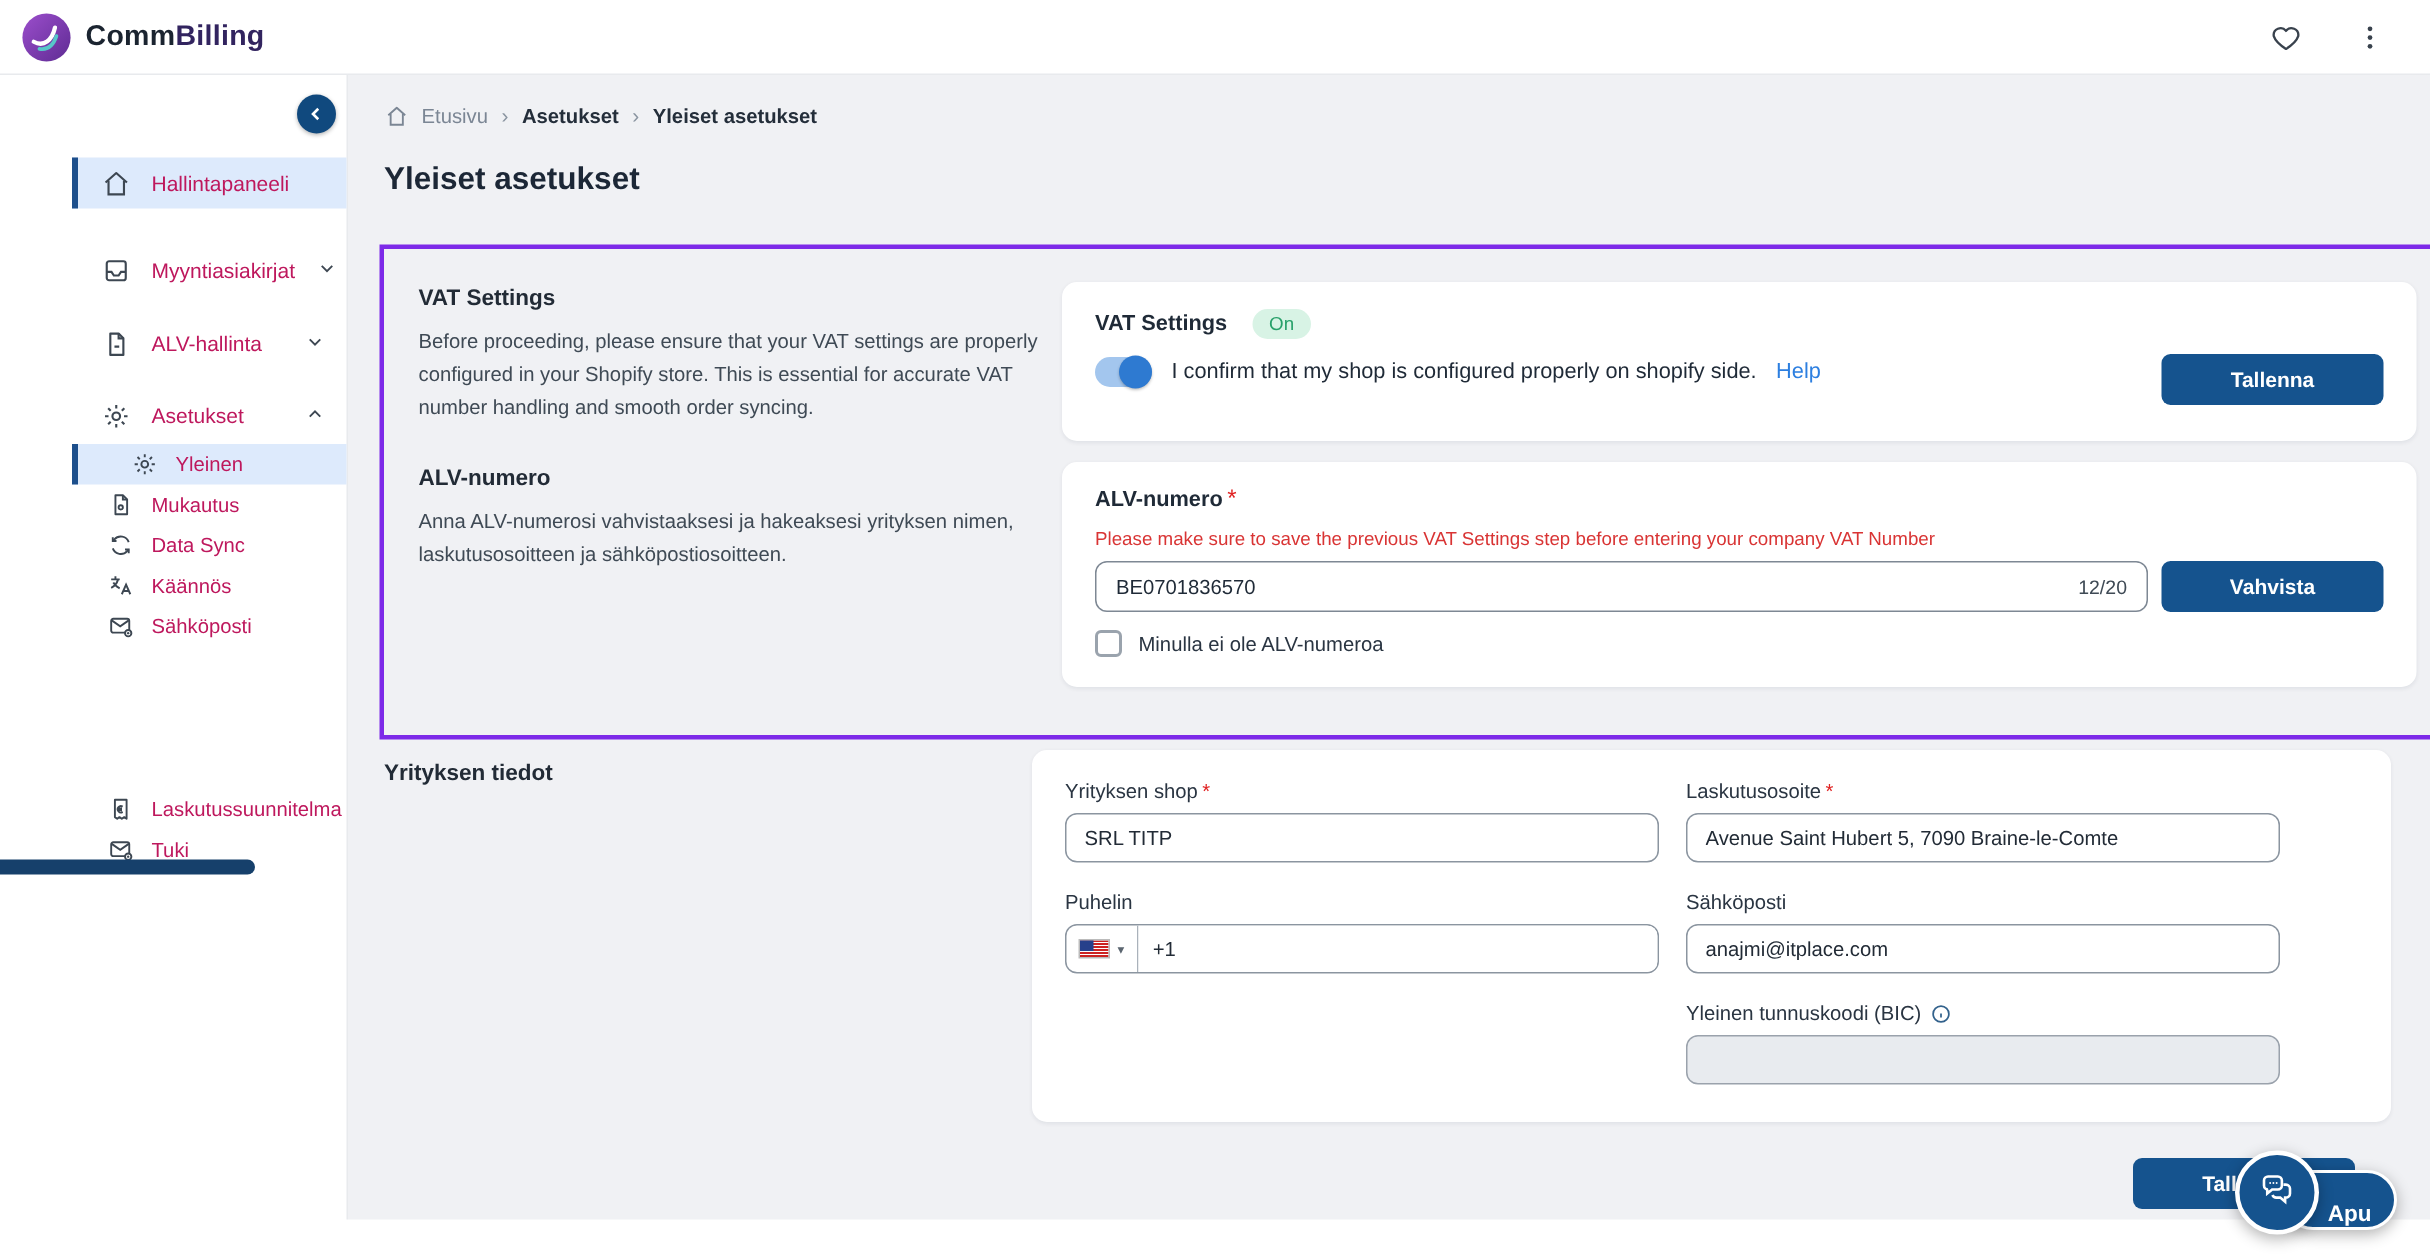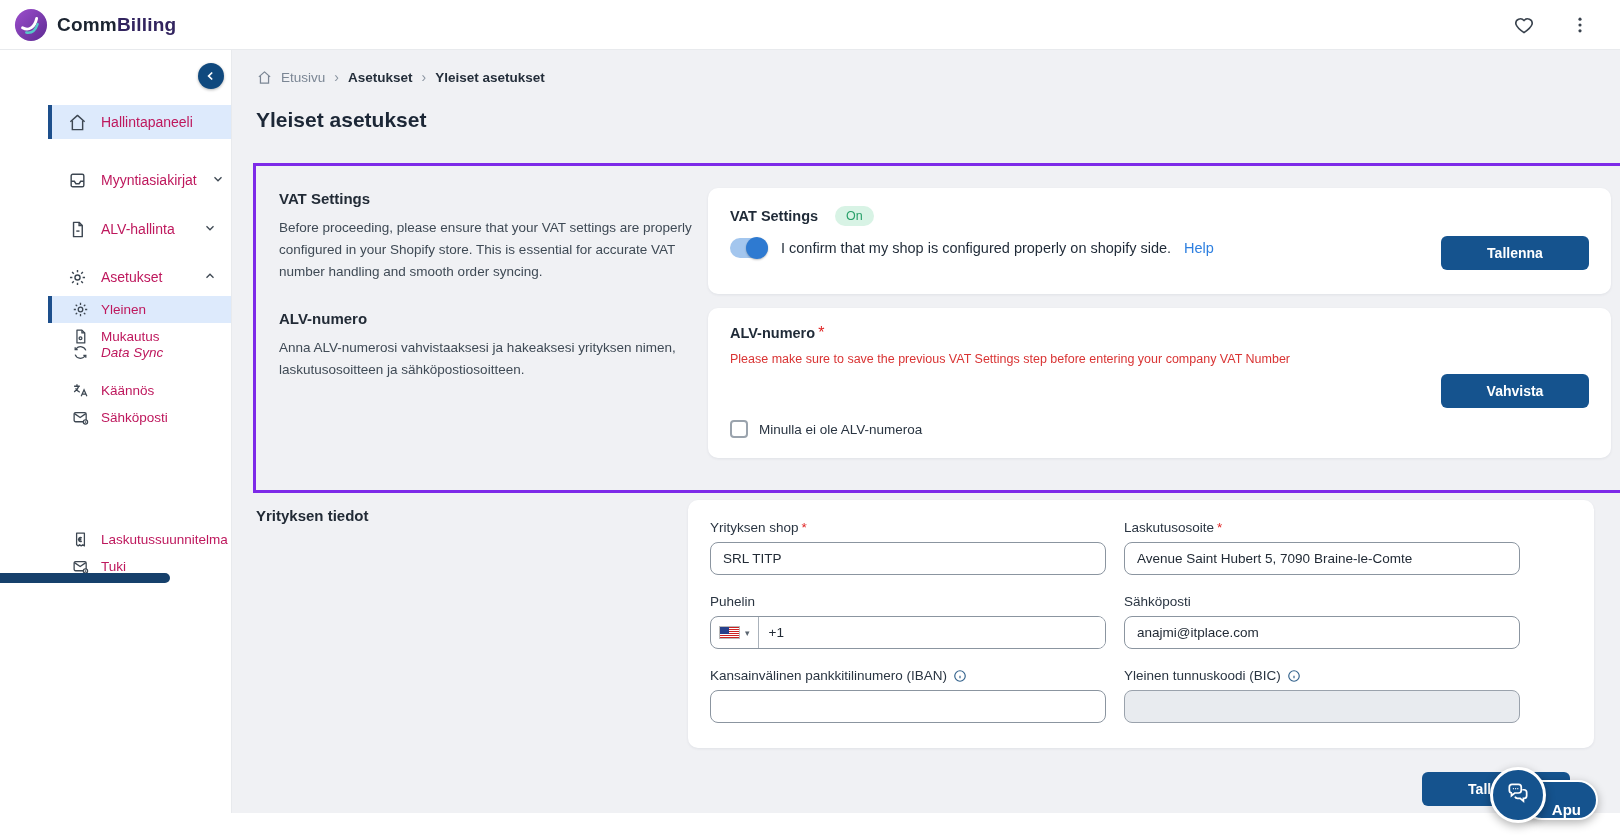--- a/index.html
+++ b/index.html
@@ -27,21 +27,21 @@
     background:#10497e; color:#fff; display:flex; align-items:center; justify-content:center;
     cursor:pointer; box-shadow:0 1px 3px rgba(0,0,0,.3); z-index:6; }
   .nav { position:absolute; left:0; top:55px; right:0; height:520px; }
   .nav-item { position:absolute; left:0; right:0; height:34px; display:flex; align-items:center;
     gap:14px; padding:0 14px 0 20px; font-size:14px; font-weight:500; color:#be185d; cursor:pointer;margin-left:48px; }
   .nav-item .nico { width:19px; height:19px; flex:0 0 auto; color:#3d4752; }
   .nav-item .chev { margin-left:auto; color:#3d4752; }
   .nav-item.active { background:#ddeafc; border-left:4px solid #1d4f8c; padding-left:16px; }
   .nav-sub { height:27px; font-size:13.5px; font-weight:400; padding-left:24px; gap:12px; }
   .nav-sub .nico { width:17px; height:17px; }
-  .nav-sub.active { padding-left:20px; }
+  .nav-sub.active { padding-left:36px; }
   .side-band { position:absolute; left:0; top:523px; width:170px; height:10px; background:#16406b;
     border-radius:0 6px 6px 0; }
 
   
   .content { position:absolute; left:232px; top:50px; width:1388px; height:763px; background:#f0f1f4; }
   .breadcrumb { position:absolute; left:24px; top:19px; display:flex; align-items:center; gap:9px;
     font-size:13.5px; color:#7b8694; }
   .crumb-link { color:#7b8694; cursor:pointer;text-align:right; }
   .crumb-strong { color:#242e3a; font-weight:700; cursor:pointer; }
   .crumb-sep { color:#8b95a1; font-size:14px; }
@@ -220,21 +220,21 @@
       <div class="nav-item nav-sub" style="top:218px;">
         <span class="nico">
           <svg viewBox="0 0 24 24" fill="none" stroke="currentColor" stroke-width="1.8">
               <path d="M7 3h7l4 4v14H7z" stroke-linejoin="round"></path>
               <path d="M14 3v4h4"></path>
               <circle cx="12" cy="14.5" r="2"></circle>
             </svg></span>
         <span>Mukautus</span>
       </div>
 
-      <div class="nav-item nav-sub" style="top:234px;font-style:italic;">
+      <div class="nav-item nav-sub" style="top:245px;">
         <span class="nico">
           <svg viewBox="0 0 24 24" fill="none" stroke="currentColor" stroke-width="1.8">
               <path d="M19.5 9A8 8 0 0 0 6 6.5L4.5 8"></path>
               <path d="M4.5 4.5V8H8"></path>
               <path d="M4.5 15a8 8 0 0 0 13.5 2.5L19.5 16"></path>
               <path d="M19.5 19.5V16H16"></path>
             </svg></span>
         <span>Data Sync</span>
       </div>
 
@@ -325,20 +325,24 @@
         <h3>ALV-numero</h3>
         <p>Anna ALV-numerosi vahvistaaksesi ja hakeaksesi yrityksen nimen, laskutusosoitteen ja sähköpostiosoitteen.</p>
       </div>
 
       <div class="card card2">
         <div class="vat-head" style="top:16px;gap:0;">
           <span class="fld-label">ALV-numero</span>
           <span class="req">*</span>
         </div>
         <div class="warning">Please make sure to save the previous VAT Settings step before entering your company VAT Number</div>
+        <div class="alv-input-wrap">
+          <input class="alv-input" type="text" value="BE0701836570" style="">
+          <span class="counter">12/20</span>
+        </div>
         <button class="btn-primary btn-card" style="top:66px;">Vahvista</button>
         <div class="check-row">
           <span class="checkbox"></span>
           <span>Minulla ei ole ALV-numeroa</span>
         </div>
       </div>
     </div>
 
     <h3 class="company-heading">Yrityksen tiedot</h3>
 
@@ -373,32 +377,20 @@
         </div>
       </div>
 
       <div class="fgroup" style="left:436px;top:94px;">
         <label>
             <span>Sähköposti</span>
           </label>
         <input class="tinput" type="text" value="anajmi@itplace.com" style="">
       </div>
 
-      <div class="fgroup" style="left:22px;top:168px;">
-        <label>
-            <span>Kansainvälinen pankkitilinumero (IBAN)</span>
-          <span class="info-ico">
-            <svg viewBox="0 0 24 24" width="14" height="14" fill="none" stroke="currentColor" stroke-width="2">
-                <circle cx="12" cy="12" r="9"></circle>
-                <path d="M12 8h.01M12 11.5V16"></path>
-              </svg>
-            </span>
-        </label>
-        <input class="tinput" type="text" value="" style="">
-      </div>
 
       <div class="fgroup" style="left:436px;top:168px;">
         <label>
             <span>Yleinen tunnuskoodi (BIC)</span>
           <span class="info-ico">
             <svg viewBox="0 0 24 24" width="14" height="14" fill="none" stroke="currentColor" stroke-width="2">
                 <circle cx="12" cy="12" r="9"></circle>
                 <path d="M12 8h.01M12 11.5V16"></path>
               </svg>
             </span>

